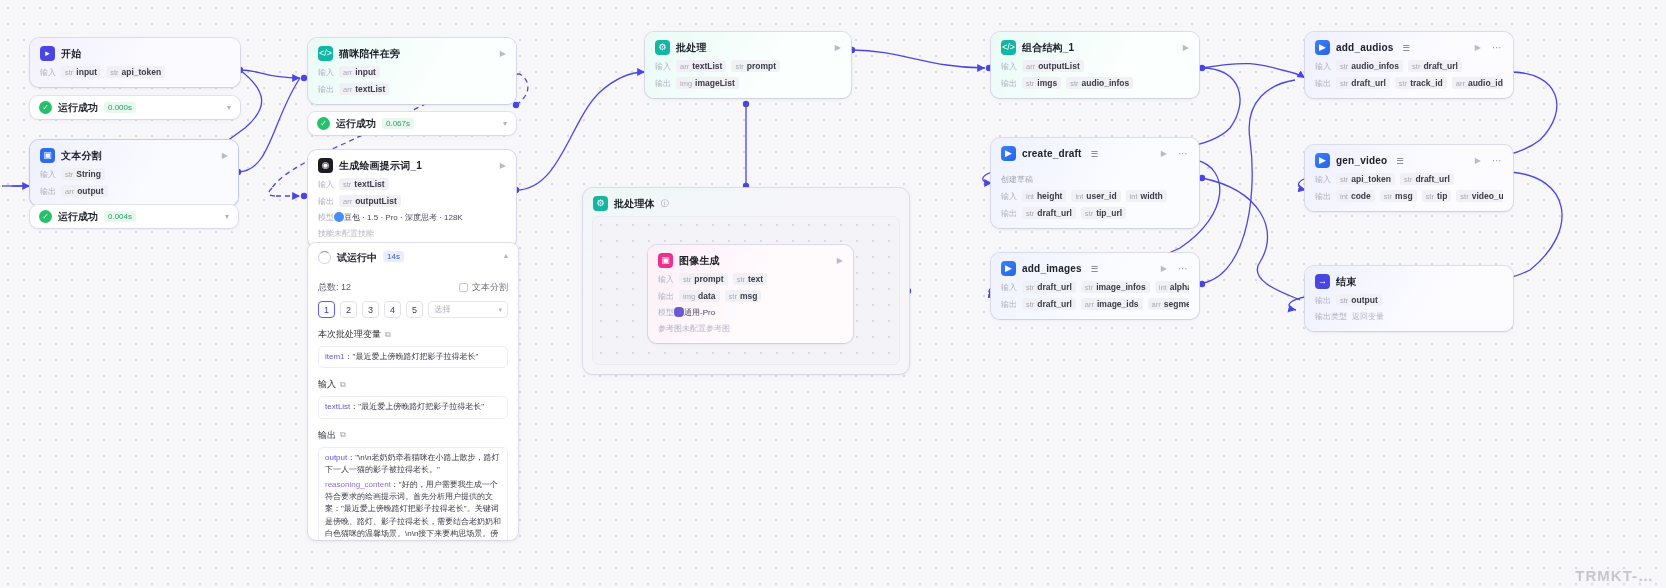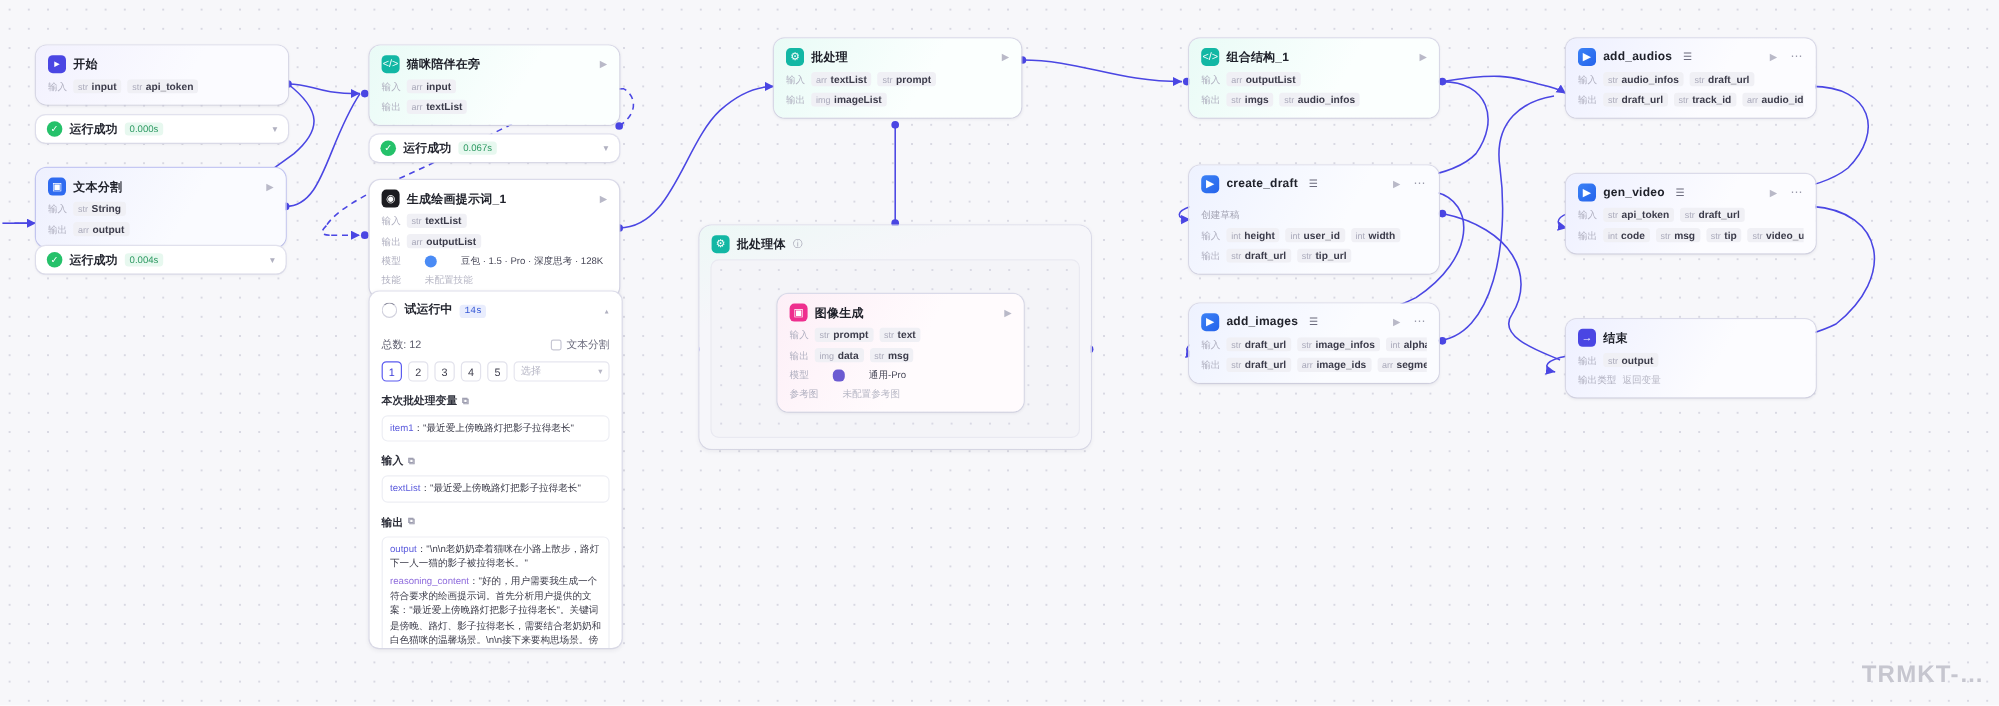--- a/index.html
+++ b/index.html
@@ -54,21 +54,21 @@
   .nsubtitle { font-size:8px; color:#a4a4b4; margin-top:13px;}
 
   .prow { display:flex; align-items:center; gap:5px; margin-top:5px; flex-wrap:nowrap; overflow:hidden;}
   .plabel { font-size:8px; color:#b0b0c0; flex:none; }
   .chip {
     display:inline-flex; align-items:center; gap:3px;
     background:#f0f0f5; border-radius:3px; padding:1px 4px;
     font-size:8.5px; color:#3b3b4a; font-weight:700; white-space:nowrap;
   }
   .chip .ty { color:#a9a9ba; font-weight:400; font-size:7.5px; }
-  .modelrow { display:flex; align-items:flex-end; gap:20px; margin-top:5px; }
+  .modelrow { display:flex; align-items:flex-start; gap:0; margin-top:5px; }
   .mchip { font-size:8px; color:#4a4a5a; display:flex; align-items:center; gap:3px;}
   .muted { font-size:8px; color:#b8b8c6; }
 
   
   .status {
     position:absolute; background:#fff; border-radius:8px;
     box-shadow:0 1px 3px rgba(30,30,60,.08), 0 0 0 1px rgba(225,225,238,.9);
     display:flex; align-items:center; gap:6px; padding:0 9px;
   }
   .okdot { width:13px; height:13px; border-radius:50%; background:#25c16a; color:#fff;
@@ -79,33 +79,33 @@
   .timetag { font-size:8px; color:#2f9a63; background:#e7f8ef; border-radius:3px; padding:1px 4px;}
   .timetag.blue { color:#3558d6; background:#e9edfd;}
   .caret { margin-left:auto; color:#b0b0c0; font-size:8px;}
 
   
   .runpanel {
     position:absolute; background:#fff; border-radius:8px;
     box-shadow:0 1px 4px rgba(30,30,60,.09), 0 0 0 1px rgba(225,225,238,.9);
     padding:8px 10px 10px 10px; overflow:hidden;
   }
-  .rp-head { display:flex; align-items:flex-end; gap:6px;font-family:Liberation Mono, monospace; }
+  .rp-head { display:flex; align-items:flex-start; gap:6px; }
   .rp-total { font-size:9px; color:#5a5a6b; margin-top:16px; display:flex; align-items:center;}
   .rp-check { margin-left:auto; display:flex; align-items:center; gap:4px; font-size:9px; color:#6b6b7d;}
   .cbox { width:9px; height:9px; border:1px solid #c7c7d4; border-radius:2px; }
   .pager { display:flex; gap:5px; margin-top:7px; align-items:center;}
   .pbtn { width:17px; height:17px; border:1px solid #e2e2ec; border-radius:4px;
           display:flex; align-items:center; justify-content:center;
           font-size:9px; color:#40404f; background:#fff;}
   .pbtn.active { border-color:#5b5bf0; color:#3b3bd8; }
   .psel { flex:1; height:17px; border:1px solid #e6e6ef; border-radius:4px;
           display:flex; align-items:center; padding:0 5px; font-size:8.5px; color:#b6b6c5;gap:28px;}
   .psel .cv { margin-left:auto; color:#b6b6c5; font-size:7px;}
-  .seclabel { font-size:9px; font-weight:700; color:#2d2f3a; margin-top:10px; display:flex; gap:4px; align-items:center;}
+  .seclabel { font-size:9px; font-weight:400; color:#2d2f3a; margin-top:10px; display:flex; gap:4px; align-items:center;}
   .copyi { font-size:8px; color:#9e9eb0; }
   .codebox {
     margin-top:5px; border:1px solid #edeef4; border-radius:5px; padding:4px 6px;
     font-size:8px; line-height:1.55; color:#3a3a48; word-break:break-all;
   }
   .k { color:#5b5bdd;margin-top:33px; }
   .k2 { color:#8e6bdc; }
 
   
   .batchbox {
@@ -117,21 +117,21 @@
   .batch-inner {
     position:absolute; left:9px; right:9px; top:28px; bottom:9px;
     border-radius:7px;
     background-color:#f4f4f8;
     background-image: radial-gradient(circle,#d9d9e4 1px, transparent 1px);
     background-size:16px 16px;
     border:1px solid #e9e9f1;
   }
   .batch-head { position:absolute; left:10px; top:8px; display:flex; align-items:center; gap:6px;}
 
-  .wm { position:absolute; right:12px; bottom:14px; font-size:20px; font-weight:700;
+  .wm { position:absolute; right:12px; bottom:4px; font-size:15px; font-weight:700;
         color:#c6c6cf; letter-spacing:1px; }
 </style>
 </head>
 <body>
 
 <div id="canvas">
 
   <svg class="wires">
     <defs>
       <marker id="ah" markerWidth="7" markerHeight="7" refX="6" refY="3" orient="auto">

